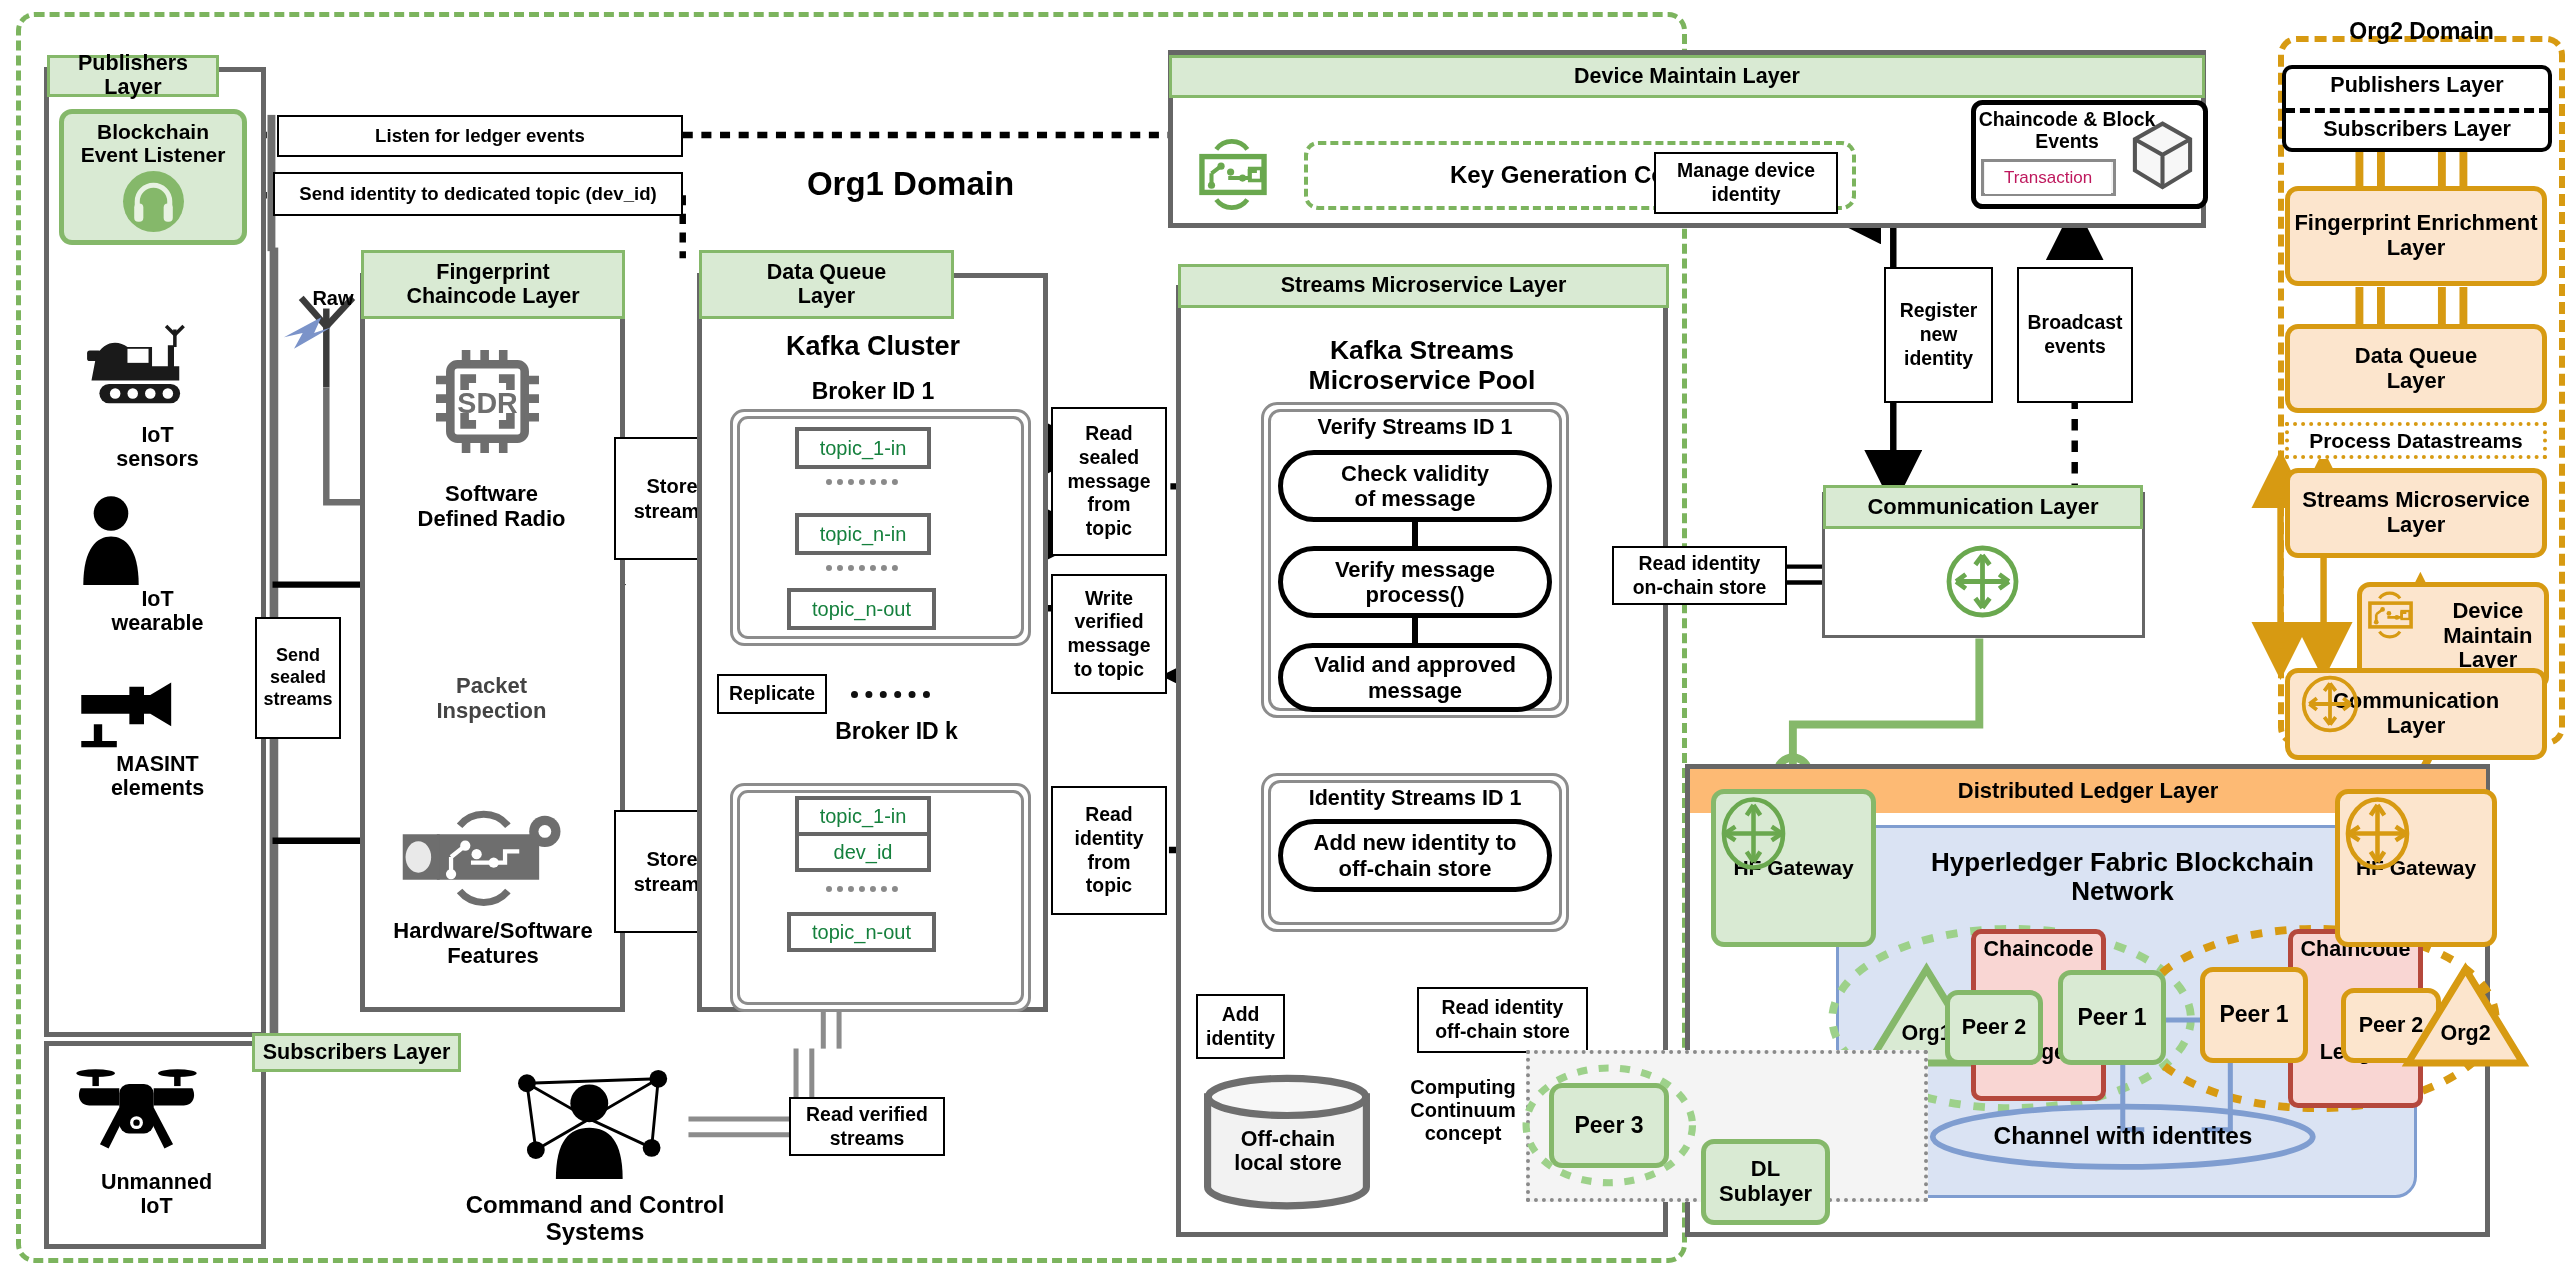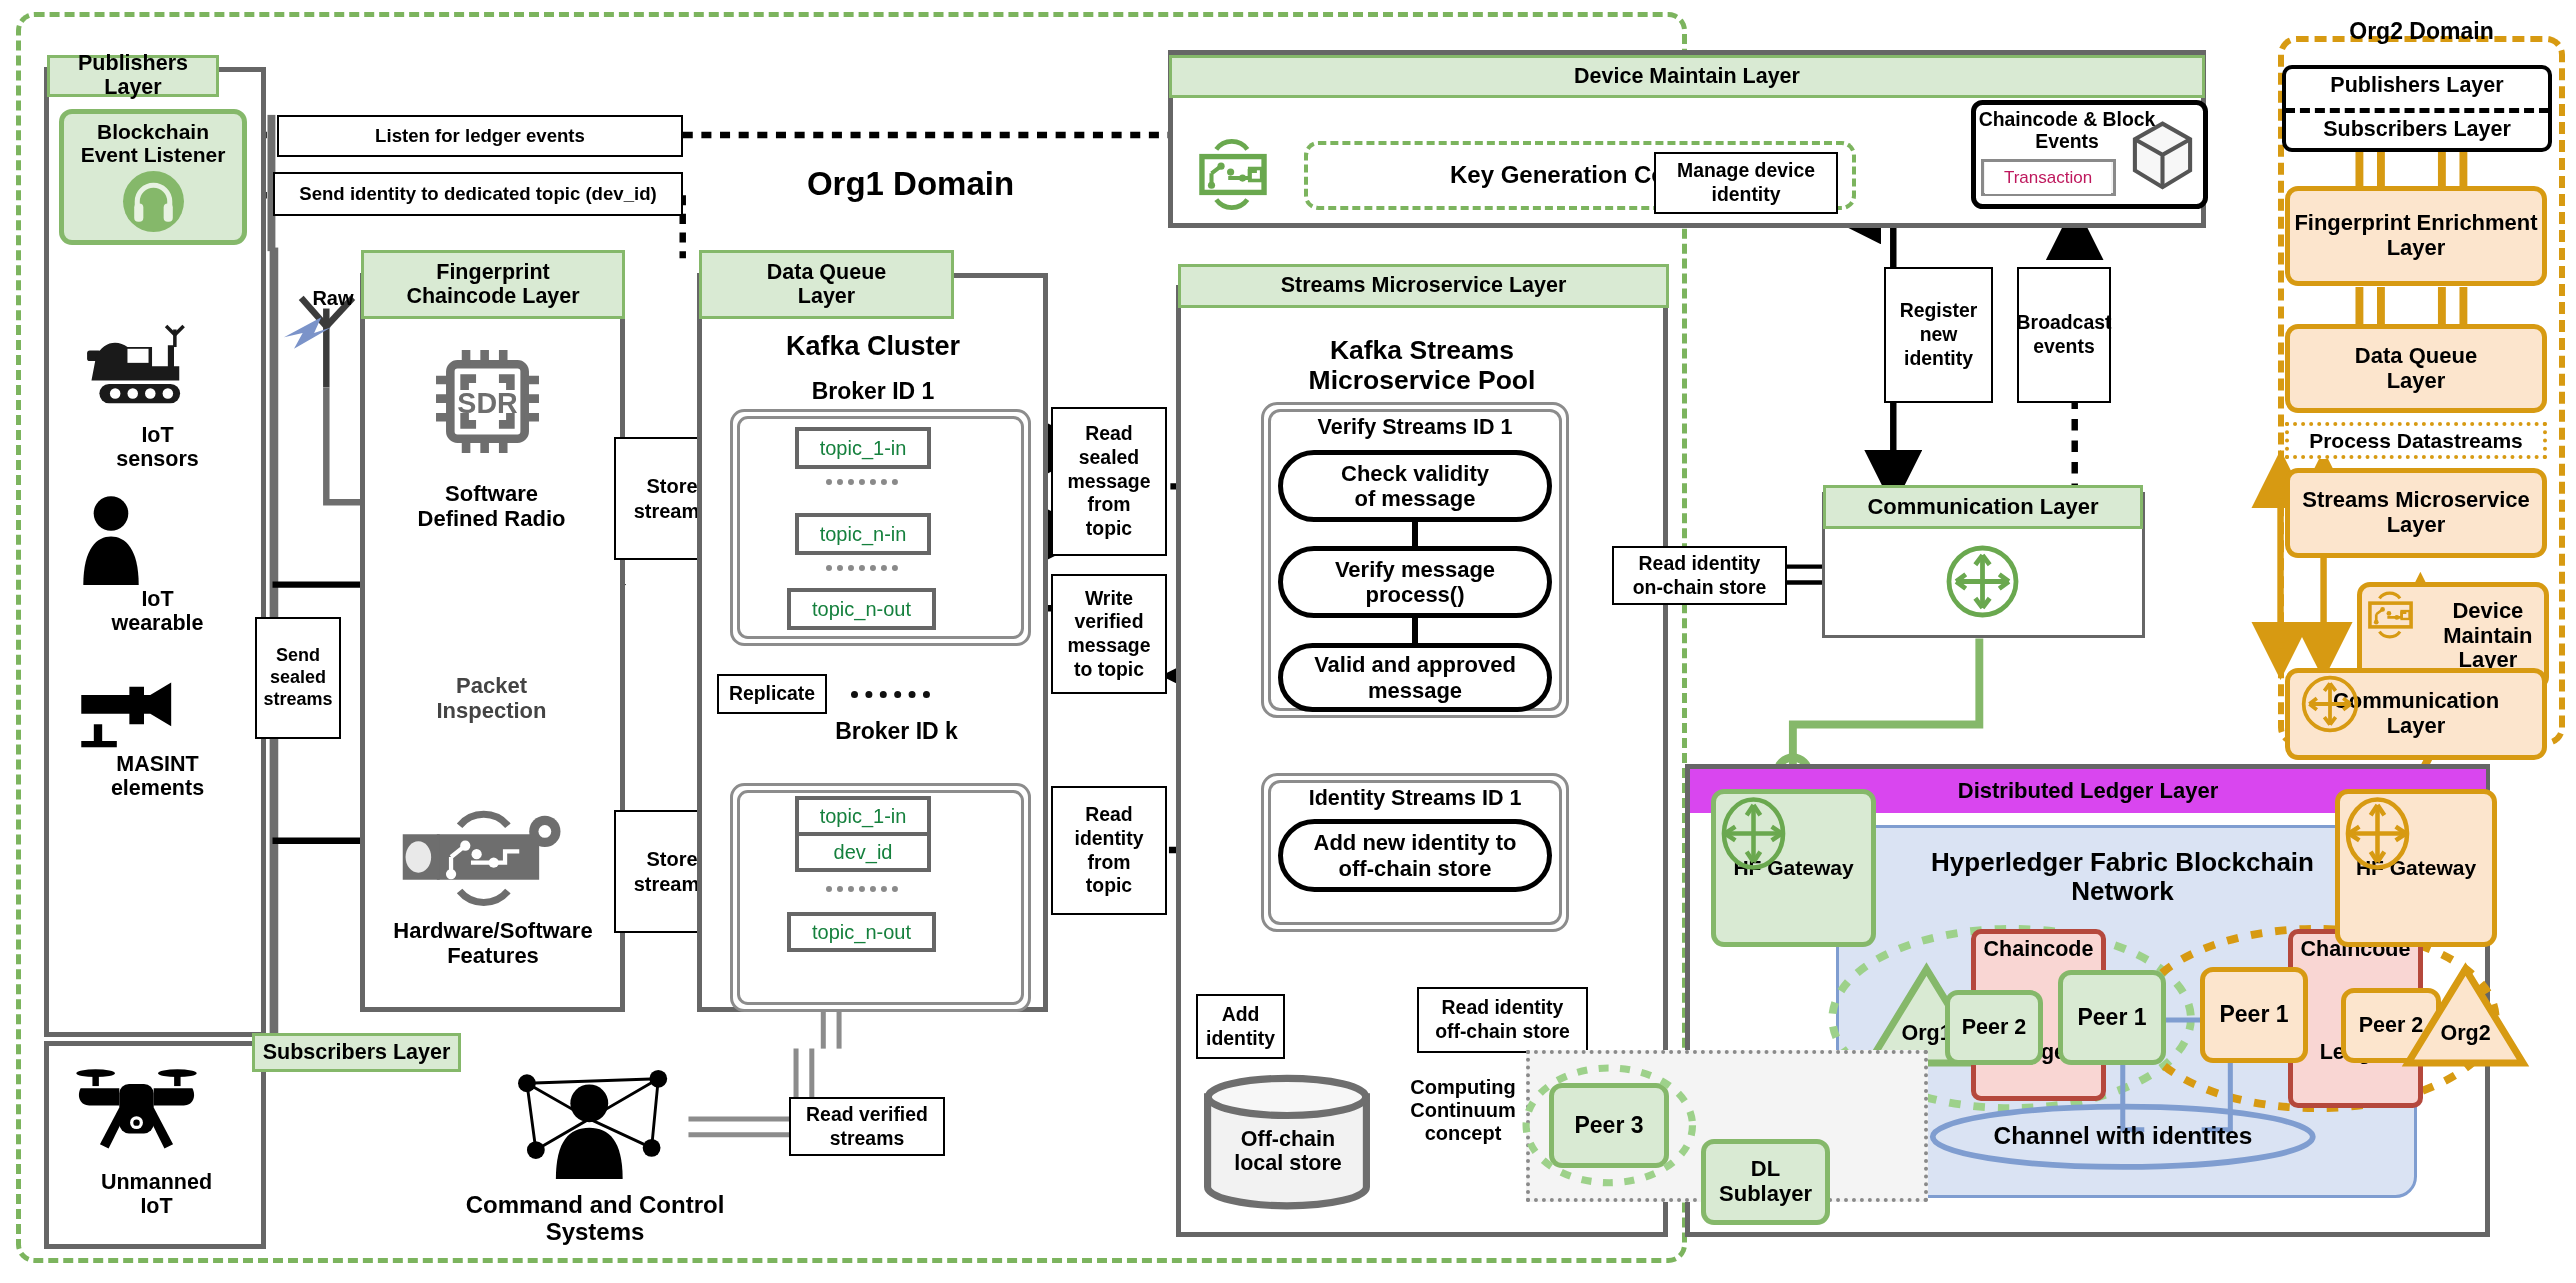--- a/index.html
+++ b/index.html
@@ -494,38 +494,38 @@
   <div class="abs" style="left:2130px;top:120px;width:65px;height:72px;">
     <svg width="65" height="72" viewBox="0 0 54 60">
       <path d="M27 3 L50 16 L50 42 L27 56 L4 42 L4 16 Z" fill="#f7f7f7" stroke="#555" stroke-width="3.4"></path>
       <path d="M4 16 L27 29 L50 16 M27 29 L27 56" fill="none" stroke="#555" stroke-width="3.4"></path>
     </svg>
   </div>
 
   <div class="abs note" style="left:1836px;top:267px;width:109px;height:136px;font-size:19.4px;white-space:pre-line;margin-left:48px;">Register
 new
 identity</div>
-  <div class="abs note" style="left:2017px;top:267px;width:94px;height:136px;font-size:19.4px;white-space:pre-line;">Broadcast
+  <div class="abs note" style="left:2017px;top:267px;width:116px;height:136px;font-size:19.4px;white-space:pre-line;">Broadcast
 events</div>
 
   <div class="abs greybox-thin" style="left:1822px;top:492px;width:323px;height:146px;background:#fff;"></div>
   <div class="abs chip" style="left:1823px;top:485px;width:320px;height:44px;font-size:22px;">Communication Layer</div>
   <div class="abs ctr" style="left:1943px;top:542px;width:86px;height:86px;">
     <svg width="79" height="79" viewBox="0 0 66 66">
       <circle cx="33" cy="33" r="28" stroke="#6aa84f" stroke-width="4" fill="none"></circle>
       <g stroke="#6aa84f" stroke-width="4" fill="none">
         <path d="M33 11 V55 M11 33 H55"></path>
         <path d="M33 11 l-6 8 M33 11 l6 8 M33 55 l-6 -8 M33 55 l6 -8
                  M11 33 l8 -6 M11 33 l8 6 M55 33 l-8 -6 M55 33 l-8 6"></path>
       </g>
     </svg>
   </div>
 
   <div class="abs greybox" style="left:1685px;top:764px;width:805px;height:473px;"></div>
-  <div class="abs ctr" style="left:1690px;top:769px;width:796px;height:44px;background:#d946ef;font-size:22px;font-weight:bold;">Distributed Ledger Layer</div>
+  <div class="abs ctr" style="left:1690px;top:769px;width:796px;height:44px;background:#fdba74;font-size:22px;font-weight:bold;">Distributed Ledger Layer</div>
 
   <div class="abs gnode" style="left:1711px;top:789px;width:165px;height:158px;flex-direction:column;font-size:21px;z-index:4;">
     <svg width="75" height="79" viewBox="0 0 66 66" style="margin-bottom:2.9px;">
       <ellipse cx="33" cy="33" rx="26" ry="30" stroke="#6aa84f" stroke-width="4" fill="none"></ellipse>
       <g stroke="#6aa84f" stroke-width="4" fill="none">
         <path d="M33 8 V58 M8 33 H58"></path>
         <path d="M33 8 l-6 9 M33 8 l6 9 M33 58 l-6 -9 M33 58 l6 -9
                  M8 33 l9 -6 M8 33 l9 6 M58 33 l-9 -6 M58 33 l-9 6"></path>
       </g>
     </svg>

